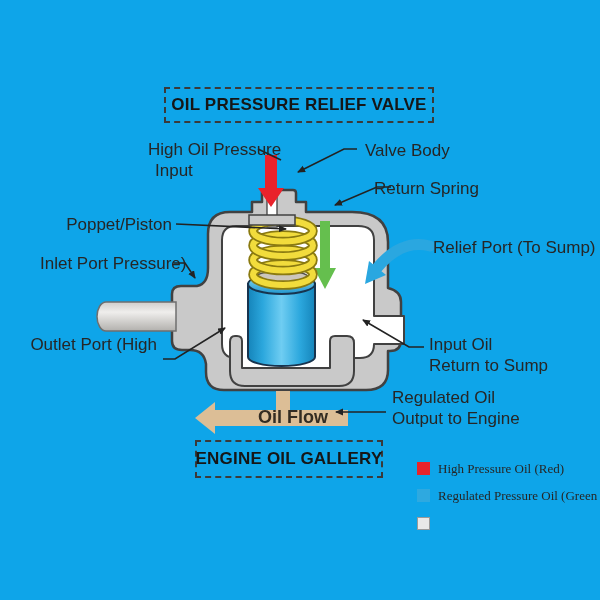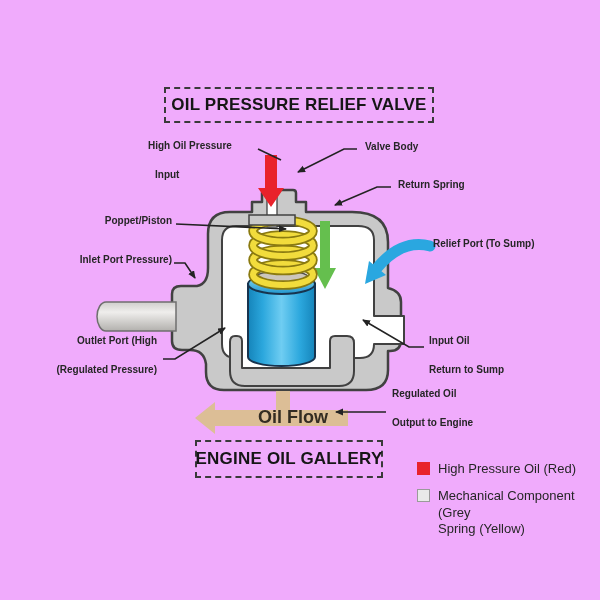--- a/index.html
+++ b/index.html
@@ -1,25 +1,25 @@
 <!DOCTYPE html>
 <html><head>
 <meta charset="utf-8">
 <style>
   html,body{margin:0;padding:0;background:#ffffff;}
-  #stage{position:relative;width:600px;height:600px;background:#f0abfc;overflow:hidden;
+  #stage{position:relative;width:600px;height:600px;background:#0ea5e9;overflow:hidden;
          font-family:"Liberation Sans", sans-serif;color:#262626;}
   #diagram-svg{position:absolute;left:0;top:0;}
-  .lbl{position:absolute;font-size:10px;line-height:1.22;color:#262626;white-space:nowrap;font-weight:bold;}
-  .lbl .l2{display:block;margin-top:17px;}
+  .lbl{position:absolute;font-size:17px;line-height:1.22;color:#262626;white-space:nowrap;}
+  .lbl .l2{display:block;}
   .box-title{position:absolute;border:2px dashed #3a3a3a;display:flex;align-items:center;justify-content:center;
              font-weight:bold;font-size:17px;letter-spacing:.2px;color:#161616;white-space:nowrap;}
   #title-box{left:164px;top:87px;width:266px;height:32px;}
   #engine-box{left:195px;top:440px;width:184px;height:34px;}
-  #legend{position:absolute;left:417px;top:461px;display:flex;flex-direction:column;gap:11px;font-size:13px;}
+  #legend{position:absolute;left:417px;top:461px;display:flex;flex-direction:column;gap:11px;font-size:13px;font-family:Liberation Serif, serif;}
   .legend-row{display:flex;align-items:flex-start;gap:8px;}
   .legend-row svg{flex:0 0 auto;margin-top:1px;}
   .legend-text{line-height:1.25;}
   #lbl-oil-flow{font-weight:600;font-size:18px;color:#332c22;}
   .ra{text-align:right;}
 </style>
 </head>
 <body>
 
 <div id="stage">
@@ -100,49 +100,50 @@
   </svg>
 
   <div id="title-box" class="box-title">OIL PRESSURE RELIEF VALVE</div>
   <div id="engine-box" class="box-title">ENGINE OIL GALLERY</div>
 
   <div class="lbl" style="left:148px;top:140px;">
     <span>High Oil Pressure</span>
     <span class="l2" style="margin-left:7px;">Input</span>
   </div>
   <div class="lbl" style="left:365px;top:141px;">Valve Body</div>
-  <div class="lbl" style="left:398px;top:179px;">Return Spring</div>
+  <div class="lbl" style="left:374px;top:179px;">Return Spring</div>
   <div class="lbl ra" style="left:40px;top:254px;width:132px;">Inlet Port Pressure)</div>
   <div class="lbl ra" style="left:60px;top:215px;width:112px;">Poppet/Piston</div>
   <div class="lbl" style="left:433px;top:238px;">Relief Port (To Sump)</div>
   <div class="lbl ra" style="left:20px;top:335px;width:137px;text-align:right;">
     <span>Outlet Port (High</span>
-    <span class="l2">(Regulated Pressure)</span>
   </div>
   <div class="lbl" style="left:429px;top:335px;">
     <span>Input Oil</span>
     <span class="l2">Return to Sump</span>
   </div>
   <div class="lbl" style="left:392px;top:388px;">
     <span>Regulated Oil</span>
     <span class="l2">Output to Engine</span>
   </div>
   <div class="lbl" id="lbl-oil-flow" style="left:258px;top:407px;">Oil Flow</div>
 
   <div id="legend">
     <div class="legend-row">
       <svg width="13" height="13">
         <rect x="0" y="0" width="13" height="13" fill="#e8232b"></rect>
       </svg>
       <div class="legend-text">High Pressure Oil (Red)</div>
     </div>
     <div class="legend-row">
       <svg width="13" height="13">
+        <rect x="0" y="0" width="13" height="13" fill="#2ea9e0"></rect>
+      </svg>
+      <div class="legend-text">Regulated Pressure Oil (Green</div>
+    </div>
+    <div class="legend-row">
+      <svg width="13" height="13">
         <rect x="0.5" y="0.5" width="12" height="12" fill="#e9e9e9" stroke="#9a9a9a" stroke-width="1"></rect>
       </svg>
-      <div class="legend-text">
-        <span>Mechanical Component (Grey</span><br>
-        <span>Spring (Yellow)</span>
-      </div>
     </div>
   </div>
 
 </div>
 
 </body></html>

